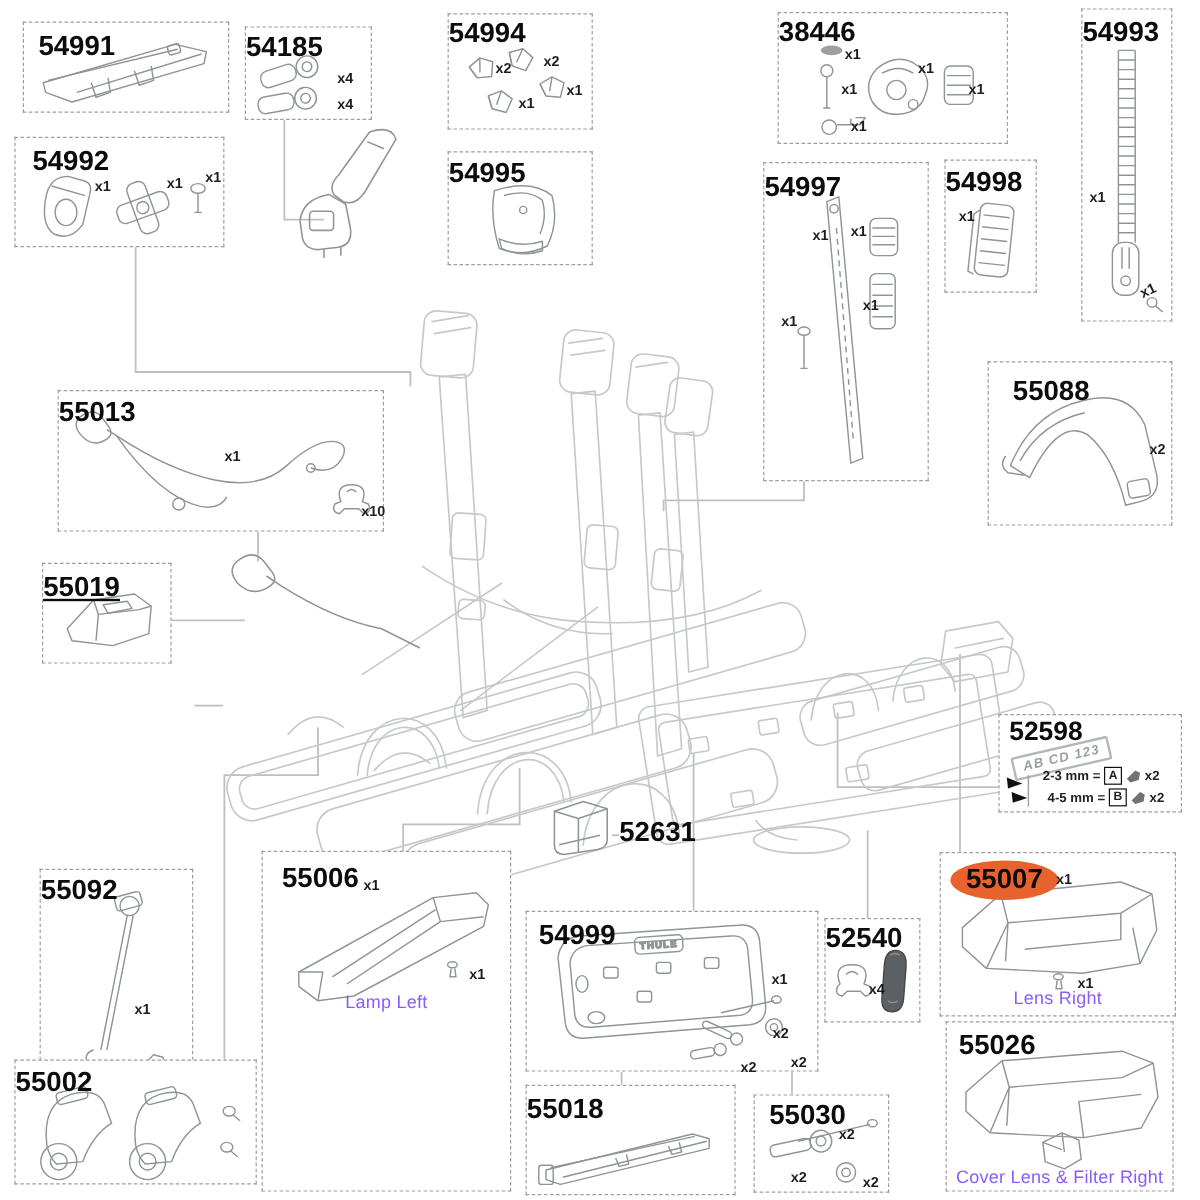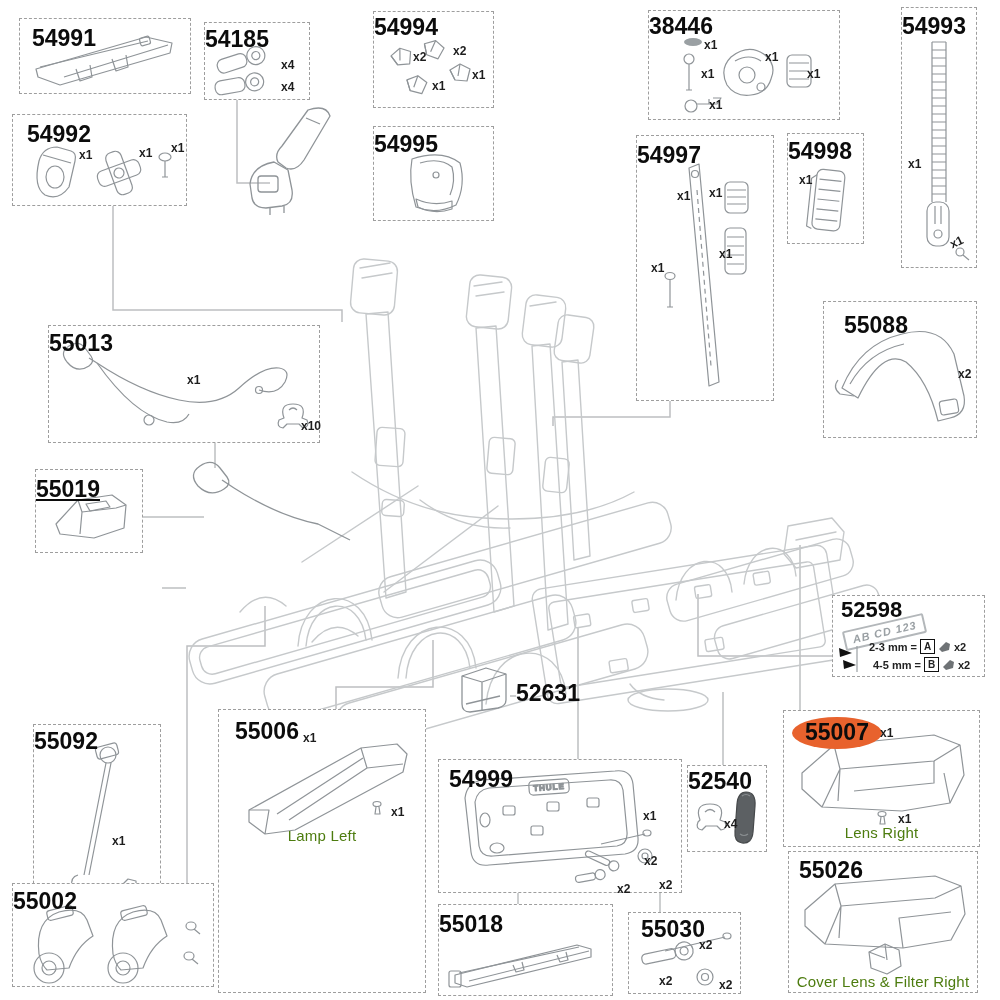--- a/index.html
+++ b/index.html
@@ -2,21 +2,21 @@
 <html><head>
 <meta charset="utf-8">
 <style>
   html,body{margin:0;padding:0;background:#fff;}
   .canvas{position:relative;width:1000px;height:1000px;background:#fff;overflow:hidden;
           font-family:"Liberation Sans",sans-serif;}
   .pbox{position:absolute;border:1px dashed #9e9e9e;background:#fff;box-sizing:border-box;z-index:2;}
   .num{position:absolute;font-weight:bold;font-size:23px;color:#0c0c0c;line-height:1;white-space:nowrap;z-index:4;}
   .num.center{left:0;right:0;text-align:left;}
   .qty{position:absolute;font-size:12px;font-weight:bold;color:#1d1d1d;line-height:1;white-space:nowrap;z-index:4;}
-  .cap{position:absolute;left:0;right:0;text-align:center;font-size:15px;color:#4d7c0f;letter-spacing:.2px;z-index:4;}
+  .cap{position:absolute;left:0;right:0;text-align:center;font-size:15px;color:#8b5cf6;letter-spacing:.2px;z-index:4;}
   .art{position:absolute;z-index:3;}
   .bg{position:absolute;left:0;top:0;z-index:1;}
   .hl{display:inline-block;background:#e8622d;border-radius:50%;padding:4px 13px 5px 13px;}
   .freelabel{position:absolute;font-weight:bold;font-size:23px;color:#0c0c0c;z-index:3;white-space:nowrap;}
   .row2598{position:absolute;display:flex;align-items:center;gap:3px;font-size:11px;font-weight:bold;color:#222;z-index:4;}
   .letterbox{display:inline-block;width:13px;height:13px;border:1.5px solid #111;font-size:10px;font-weight:bold;
              line-height:13px;text-align:center;background:#fff;}
   .plate2598{position:absolute;border:2px solid #b3b7ba;color:#9aa0a4;font-weight:bold;font-style:italic;
              font-size:11px;padding:2px 7px;border-radius:2px;transform:rotate(-13deg);letter-spacing:1px;
              background:#fff;z-index:3;white-space:nowrap;}

